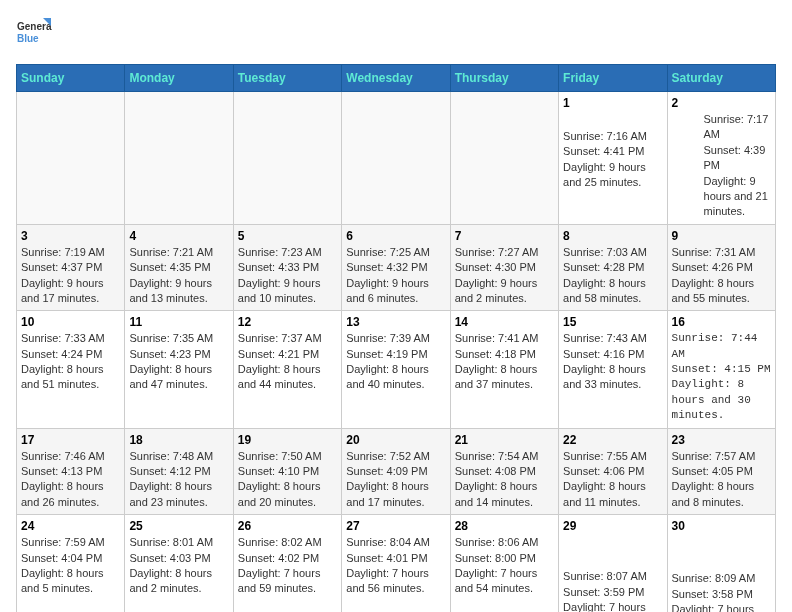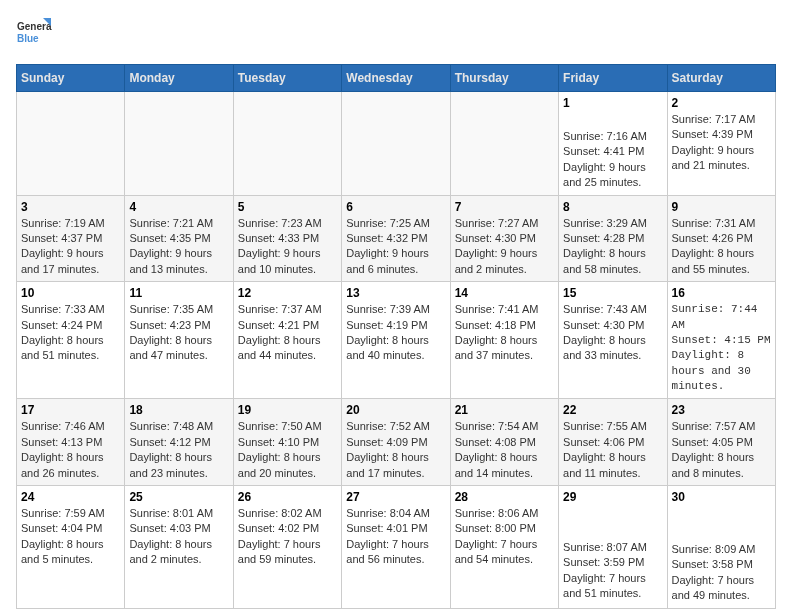--- a/index.html
+++ b/index.html
@@ -33,21 +33,21 @@
       font-size: 14px;
       color: #555;
     }
     .calendar {
       width: 100%;
       border-collapse: collapse;
       font-size: 11px;
     }
     .calendar thead th {
       background: #2a6db5;
-      color: #e5e5e5;
+      color: #5eead4;
       padding: 6px 4px;
       text-align: left;
       font-size: 12px;
       font-weight: bold;
       border: 1px solid #1a5a9a;
     }
     .calendar tbody td {
       border: 1px solid #ccc;
       vertical-align: top;
       padding: 4px;
@@ -110,21 +110,21 @@
         <td class="empty-cell"></td>
         <td class="empty-cell"></td>
         <td>
           <span class="day-num">1</span>
           <div class="day-info" style="white-space: pre-line; margin-top: 19px;">Sunrise: 7:16 AM
 Sunset: 4:41 PM
 Daylight: 9 hours and 25 minutes.</div>
         </td>
         <td>
           <span class="day-num">2</span>
-          <div class="day-info" style="white-space: pre-line;">Sunrise: 7:17 AM
+          <div class="day-info" style="white-space: pre-line; margin-left: 32px;">Sunrise: 7:17 AM
 Sunset: 4:39 PM
 Daylight: 9 hours and 21 minutes.</div>
         </td>
       </tr>
       <tr>
         <td>
           <span class="day-num">3</span>
           <div class="day-info" style="white-space: pre-line;">Sunrise: 7:19 AM
 Sunset: 4:37 PM
 Daylight: 9 hours and 17 minutes.</div>
@@ -148,21 +148,21 @@
 Daylight: 9 hours and 6 minutes.</div>
         </td>
         <td>
           <span class="day-num">7</span>
           <div class="day-info" style="white-space: pre-line;">Sunrise: 7:27 AM
 Sunset: 4:30 PM
 Daylight: 9 hours and 2 minutes.</div>
         </td>
         <td>
           <span class="day-num">8</span>
-          <div class="day-info" style="white-space: pre-line;">Sunrise: 3:29 AM
+          <div class="day-info" style="white-space: pre-line;">Sunrise: 7:03 AM
 Sunset: 4:28 PM
 Daylight: 8 hours and 58 minutes.</div>
         </td>
         <td>
           <span class="day-num">9</span>
           <div class="day-info" style="white-space: pre-line;">Sunrise: 7:31 AM
 Sunset: 4:26 PM
 Daylight: 8 hours and 55 minutes.</div>
         </td>
       </tr>
@@ -193,21 +193,21 @@
         </td>
         <td>
           <span class="day-num">14</span>
           <div class="day-info" style="white-space: pre-line;">Sunrise: 7:41 AM
 Sunset: 4:18 PM
 Daylight: 8 hours and 37 minutes.</div>
         </td>
         <td>
           <span class="day-num">15</span>
           <div class="day-info" style="white-space: pre-line;">Sunrise: 7:43 AM
-Sunset: 4:30 PM
+Sunset: 4:16 PM
 Daylight: 8 hours and 33 minutes.</div>
         </td>
         <td>
           <span class="day-num">16</span>
           <div class="day-info" style="white-space: pre-line; font-family: Liberation Mono, monospace;">Sunrise: 7:44 AM
 Sunset: 4:15 PM
 Daylight: 8 hours and 30 minutes.</div>
         </td>
       </tr>
       <tr>

